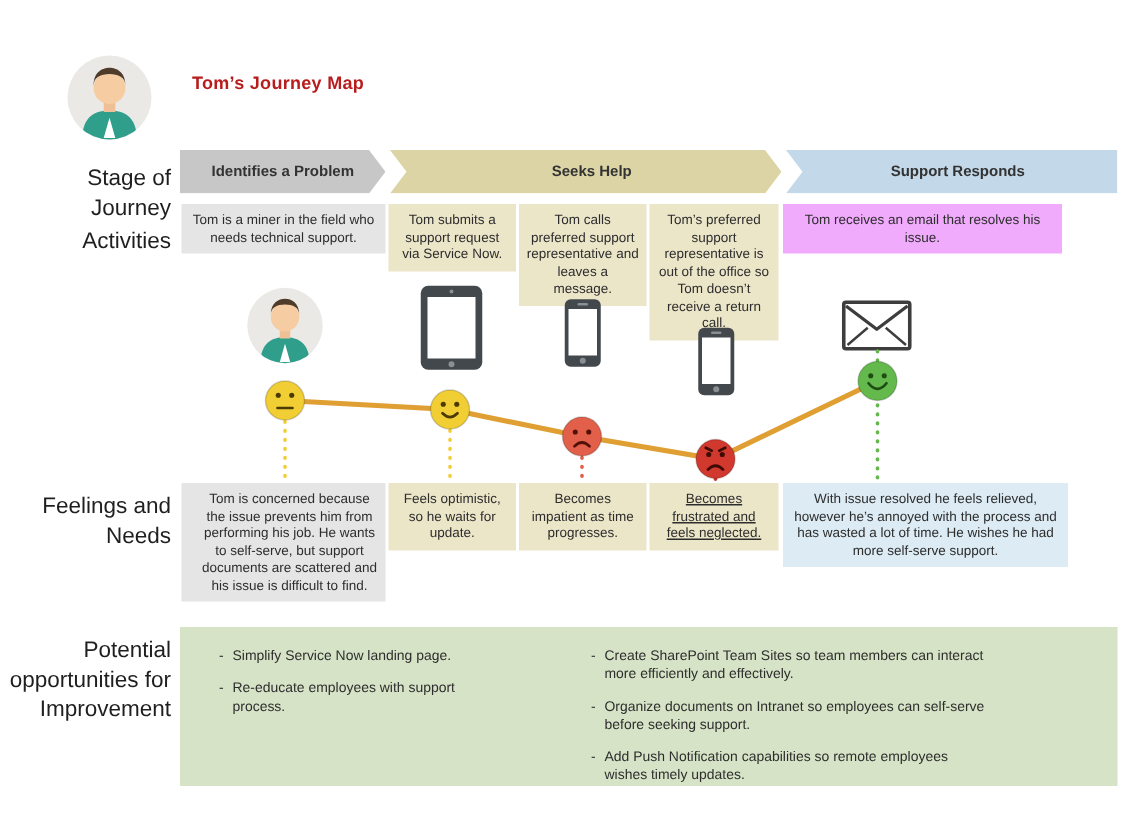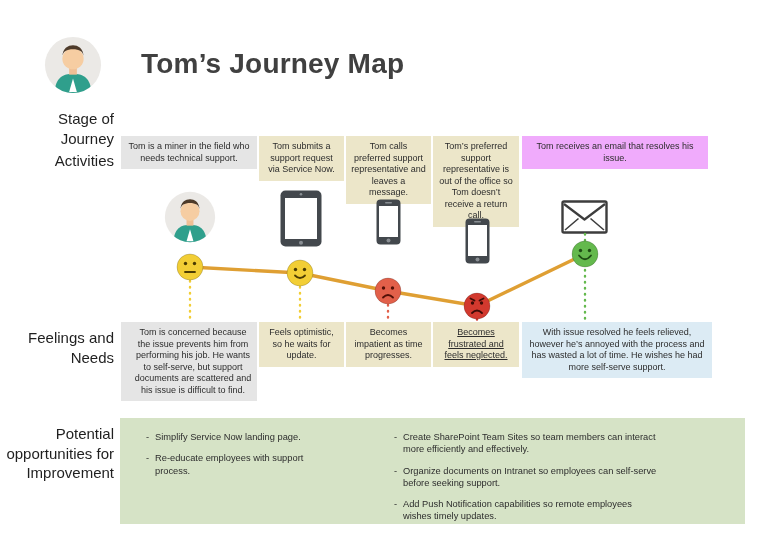--- a/index.html
+++ b/index.html
@@ -3,21 +3,21 @@
 <meta charset="utf-8">
 <style>
   html,body{margin:0;padding:0;background:#ffffff;}
   .page{
     position:relative;width:761px;height:553px;background:#ffffff;overflow:hidden;
     font-family:"Liberation Sans", sans-serif;color:#2d2d2d;
   }
   .abs{position:absolute;}
 
   
-  .page-title{left:128px;top:48px;font-size:28px;font-weight:700;color:#404040;letter-spacing:.2px;margin-left:13px;}
+  .page-title{left:128px;top:48px;font-size:12px;font-weight:700;color:#b91c1c;letter-spacing:.2px;}
   .hdr-avatar{left:44px;top:36px;width:58px;height:58px;}
 
   
   .row-label{left:4px;width:110px;text-align:right;font-size:15px;font-weight:400;color:#1f1f1f;line-height:1.3;}
   .rl-stage{top:109px;}
   .rl-activities{top:151px;}
   .rl-feelings{top:328px;}
   .rl-opps{top:424px;}
 
   
@@ -85,20 +85,25 @@
       <path d="M19,22 C19,12.5 25,9.5 30,9.5 C35,9.5 41,12.5 41,22 C41,16 36,13.8 30,13.8 C24,13.8 19,16 19,22 Z" fill="#4e3b2a"></path>
     </g>
   </svg>
   <div class="abs page-title">Tom’s Journey Map</div>
 
   <div class="abs row-label rl-stage">Stage of Journey</div>
   <div class="abs row-label rl-activities">Activities</div>
   <div class="abs row-label rl-feelings">Feelings and Needs</div>
   <div class="abs row-label rl-opps">Potential opportunities for Improvement</div>
 
+  <div class="abs stage-bar">
+    <div class="stage stage-1" style="background: rgb(199, 199, 199);">Identifies a Problem</div>
+    <div class="stage stage-2" style="background: rgb(220, 212, 165);">Seeks Help</div>
+    <div class="stage stage-3" style="background: rgb(195, 216, 233);">Support Responds</div>
+  </div>
 
   <div class="abs card a1" style="background: rgb(229, 229, 229);">Tom is a miner in the field who needs technical support.</div>
   <div class="abs card a2" style="background: rgb(236, 230, 201);">Tom submits a support request via Service Now.</div>
   <div class="abs card a3" style="background: rgb(236, 230, 201);">Tom calls preferred support representative and leaves a message.</div>
   <div class="abs card a4" style="background: rgb(236, 230, 201);">Tom’s preferred support representative is out of the office so Tom doesn’t receive a return call.</div>
   <div class="abs card a5" style="background: #f0abfc;">Tom receives an email that resolves his issue.</div>
 
   <svg class="abs icon-miner" viewBox="0 0 60 60">
     <defs>
         <clipPath id="clip-col">

